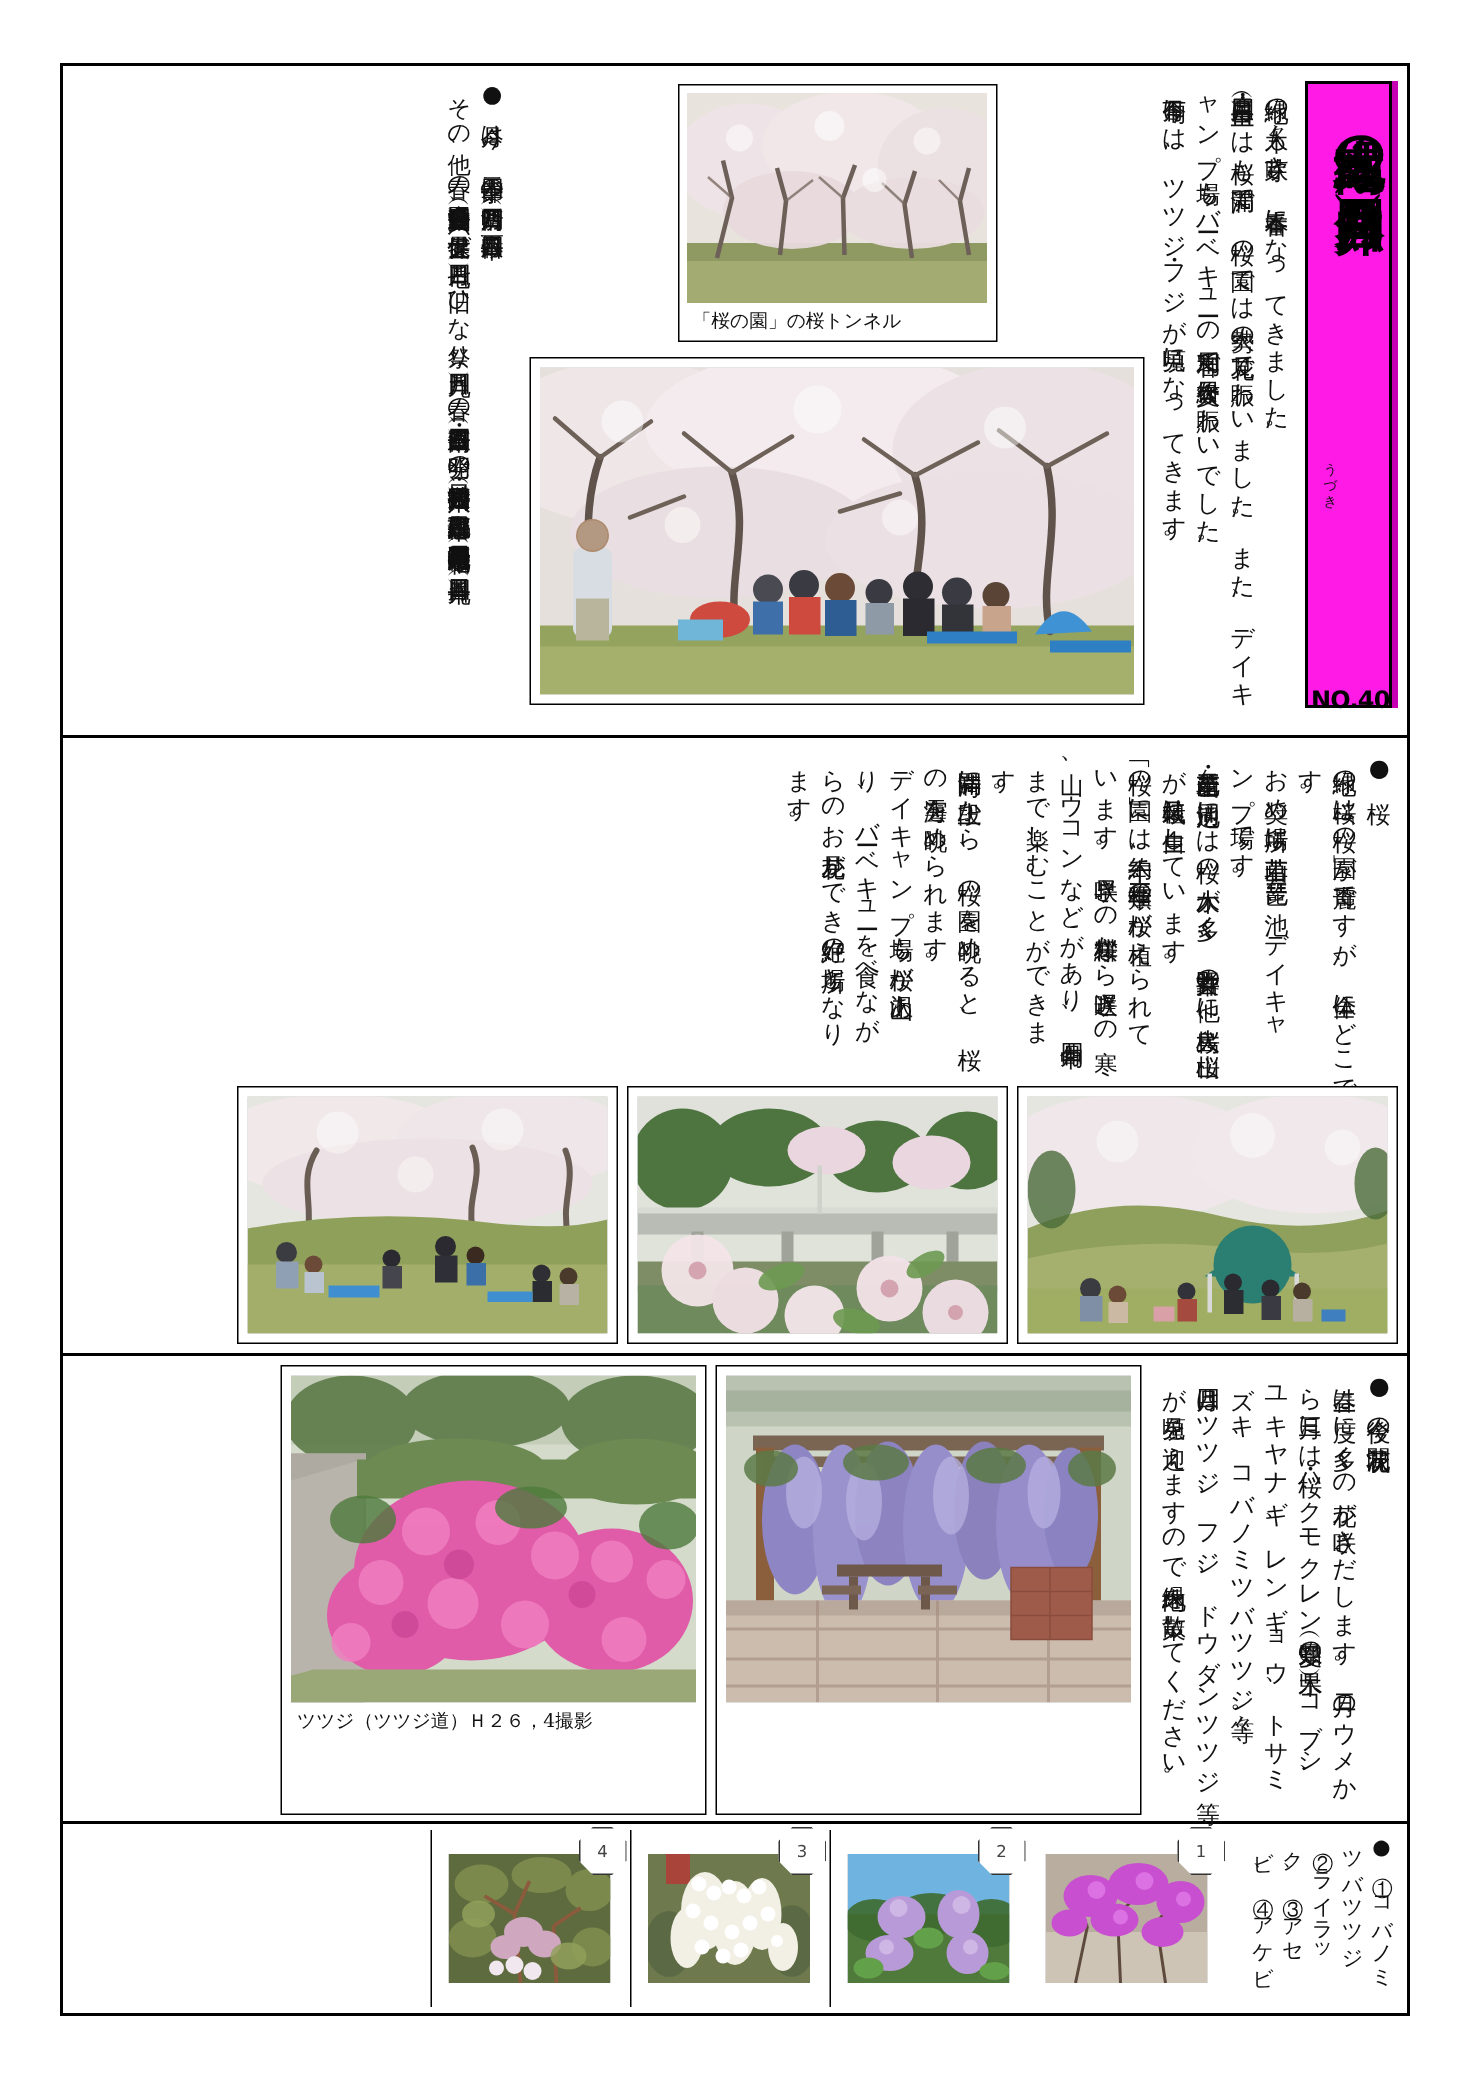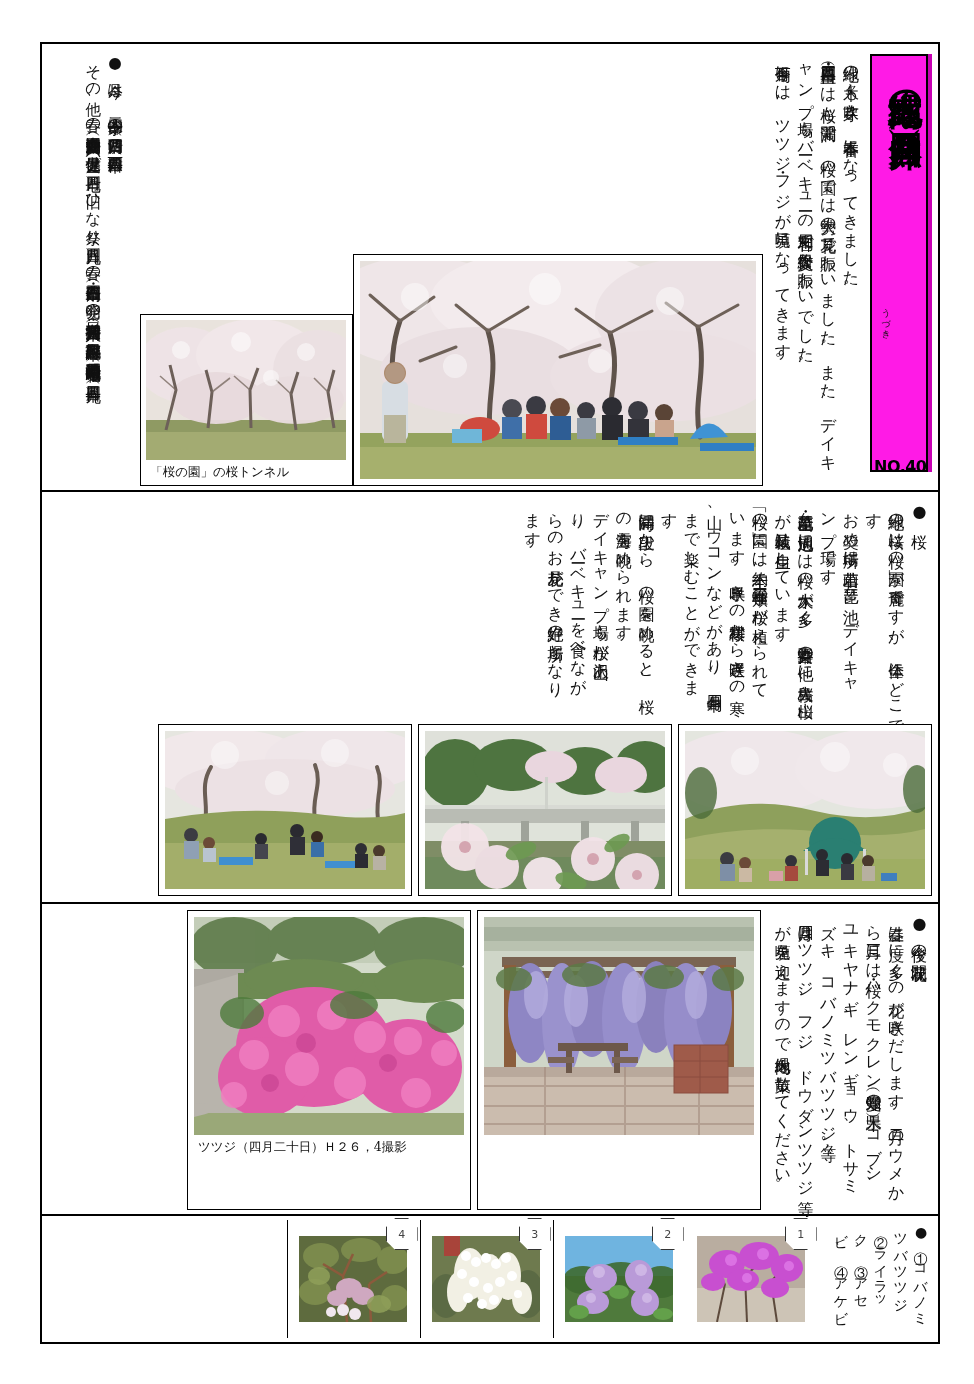--- a/index.html
+++ b/index.html
@@ -84,22 +84,22 @@
     letter-spacing:-0.5px;
     color:#000;
   }
   .s1-col{
     flex:0 0 auto;
     height:432px;
     padding-top:4px;
   }
   .s1-photos{
     flex:0 0 auto;
-    display:flex;
-    align-items:flex-end;
+    display:flex;flex-direction:column;
+    align-items:center;
     margin:6px 8px 0 10px;
     width:auto;
   }
   .photo-box{
     border:1.5px solid #000;
     background:#fff;
     padding:5px 5px 2px 5px;
     box-sizing:border-box;
   }
   .photo-cap{
@@ -563,21 +563,21 @@
               </g>
               <g fill="#4e7a3c" opacity="0.8">
                 <ellipse cx="48" cy="96" rx="22" ry="16"></ellipse>
                   <ellipse cx="252" cy="100" rx="20" ry="16"></ellipse>
                 <ellipse cx="160" cy="88" rx="24" ry="14"></ellipse>
               </g>
               <rect y="196" width="270" height="22" fill="#9aa878"></rect>
               <path d="M0 200 Q50 188 0 186 Z" fill="#b8b4ac"></path>
             </svg>
           </div>
-          <div class="photo-cap">ツツジ（四月二十日）Ｈ２６，4撮影</div>
+          <div class="photo-cap">ツツジ（ツツジ道）Ｈ２６，4撮影</div>
         </div>
       </div>
     </div>
 
     <div class="sec" id="sec4">
       <div class="s4-list">
         <div class="vt" style="height:106px;font-size:14px;">●①コバノミツバツツジ ②ライラック、③アセビ、④アケビ</div>
       </div>
 
       <div class="s4-photos">

